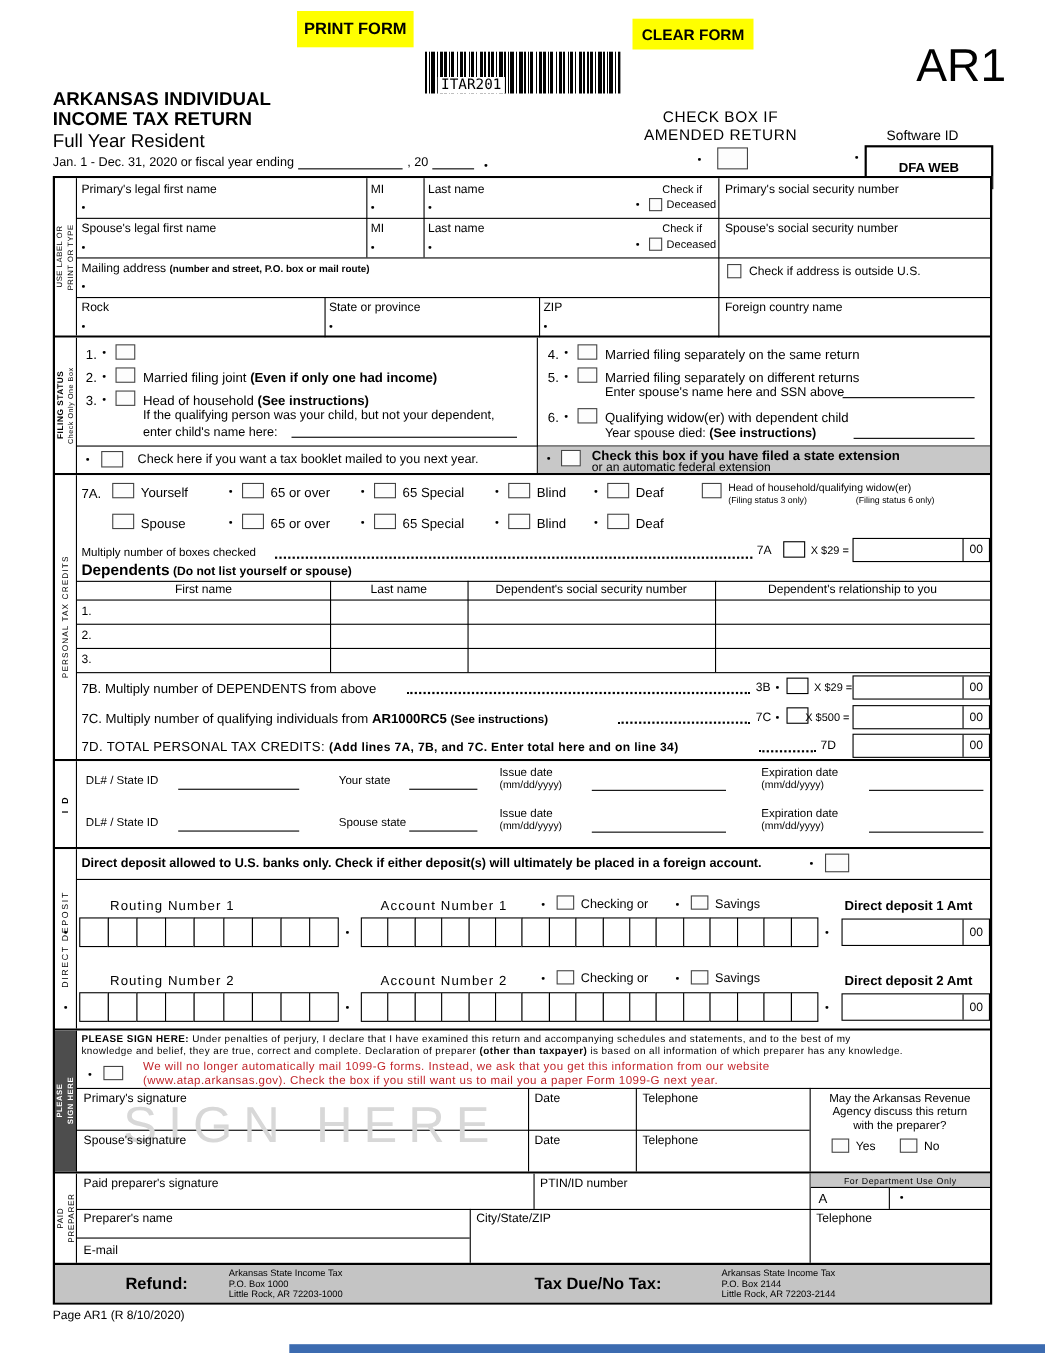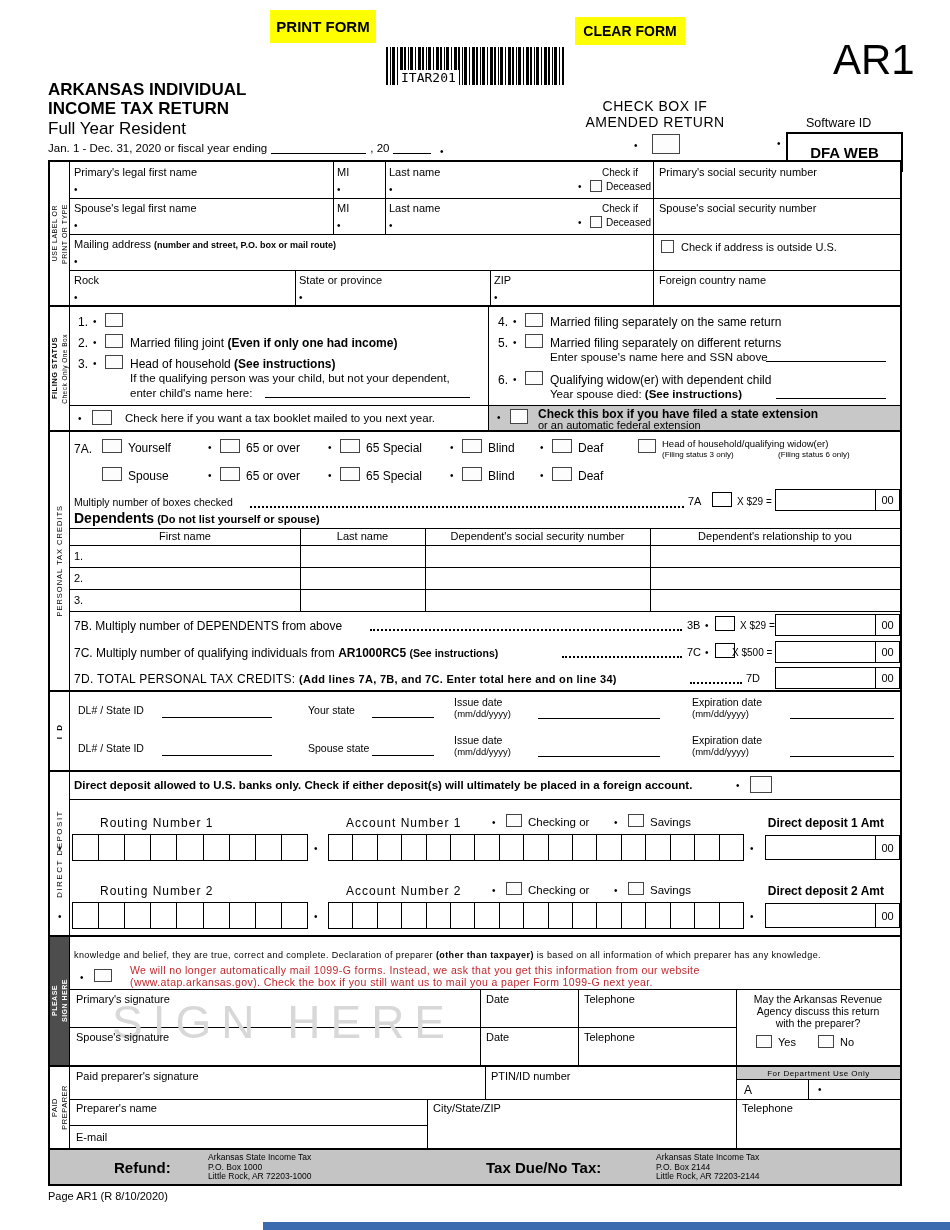--- a/index.html
+++ b/index.html
@@ -54,21 +54,21 @@
 
   <div class="abs" style="left:560px;top:98px;width:190px;text-align:center;font-size:14px;letter-spacing:.5px">
     <span>CHECK BOX IF</span><br>
     <span>AMENDED RETURN</span>
   </div>
   <span class="blt" style="left:634px;top:141px"></span>
   <div class="cb" style="left:652px;top:134px;width:28px;height:20px"></div>
 
   <div class="abs" style="left:806px;top:116px;font-size:12.5px">Software ID</div>
   <span class="blt" style="left:777px;top:139px"></span>
-  <div class="abs" style="left:786px;top:132px;width:117px;height:40px;border:2px solid #000;display:flex;align-items:center;justify-content:center;font-size:15px;font-weight:bold">DFA WEB</div>
+  <div class="abs" style="left:786px;top:132px;width:117px;height:40px;border:2px solid #000;display:flex;align-items:center;justify-content:center;font-size:12px;font-weight:bold">DFA WEB</div>
 
   <div class="abs" style="left:48px;top:142px;font-size:11.5px;display:flex;align-items:flex-end;gap:4px">
     <span>Jan. 1 - Dec. 31, 2020 or fiscal year ending</span>
     <span style="display:inline-block;width:95px;border-bottom:1px solid #000"></span>
     <span>, 20</span>
     <span style="display:inline-block;width:38px;border-bottom:1px solid #000"></span>
   </div>
   <span class="blt" style="left:440px;top:147px"></span>
 
   <div class="formbox">
@@ -447,20 +447,24 @@
         <div class="fld"></div>
         <div class="cents">00</div>
       </div>
     </div>
 
     <div class="sec" style="top:775px;height:130px">
       <div class="vstrip" style="background:#4d4d4d;color:#fff">
         <span class="vt b" style="font-size:7px">PLEASE</span>
         <span class="vt b" style="font-size:7px">SIGN HERE</span>
       </div>
+      <div class="lbl" style="left:24px;top:2px;font-size:9px;letter-spacing:.4px">
+        <span class="b">PLEASE SIGN HERE:</span>
+        <span>Under penalties of perjury, I declare that I have examined this return and accompanying schedules and statements, and to the best of my</span>
+      </div>
       <div class="lbl" style="left:24px;top:13px;font-size:9px;letter-spacing:.4px">
         <span>knowledge and belief, they are true, correct and complete. Declaration of preparer</span>
         <span class="b">(other than taxpayer)</span>
         <span>is based on all information of which preparer has any knowledge.</span>
       </div>
 
       <span class="blt" style="left:30px;top:36px"></span>
       <div class="cb" style="left:44px;top:32px;width:18px;height:13px"></div>
       <div class="lbl red" style="left:80px;top:27px;font-size:10.5px;letter-spacing:.4px">We will no longer automatically mail 1099-G forms. Instead, we ask that you get this information from our website</div>
       <div class="lbl red" style="left:80px;top:39px;font-size:10.5px;letter-spacing:.4px">(www.atap.arkansas.gov).  Check the box if you still want us to mail you a paper Form 1099-G next year.</div>

